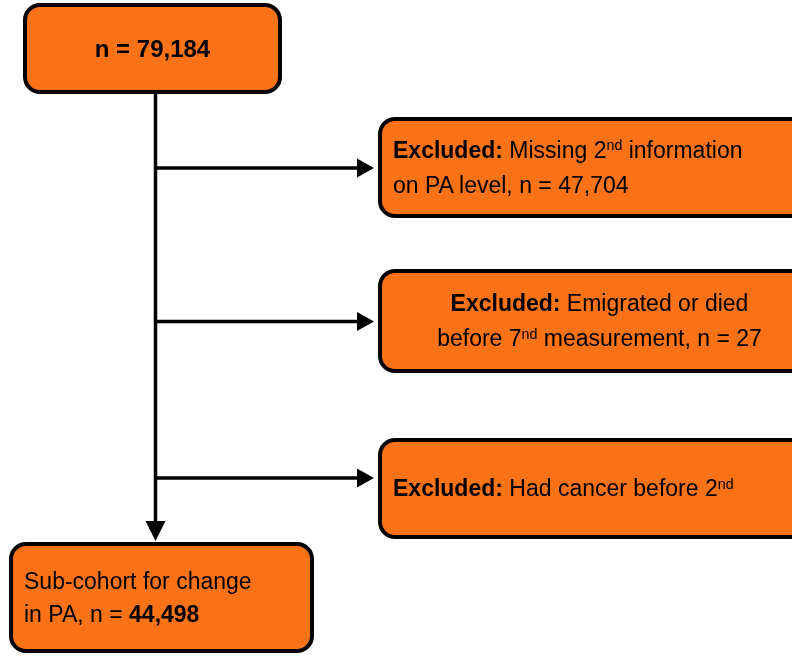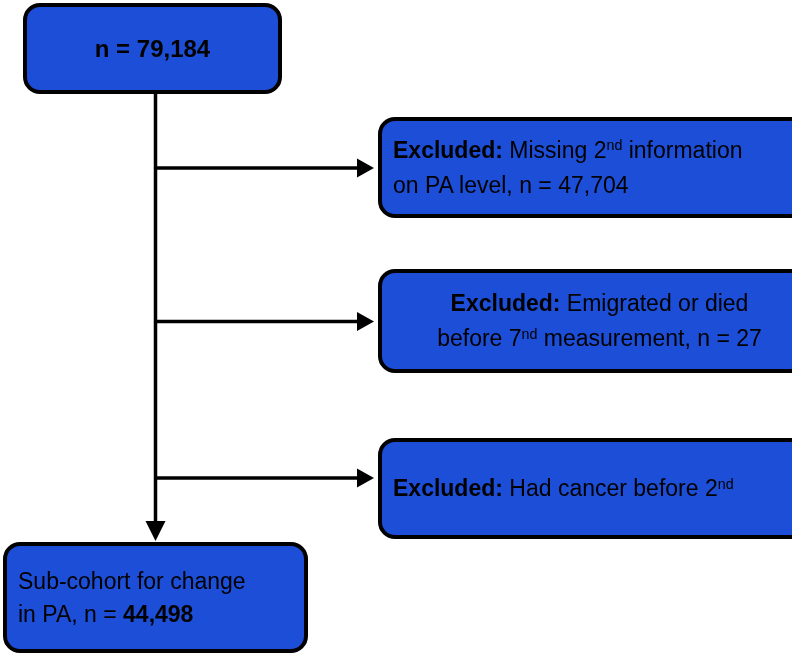--- a/index.html
+++ b/index.html
@@ -19,21 +19,21 @@
   .connectors {
     position: absolute;
     left: 0;
     top: 0;
     width: 792px;
     height: 656px;
   }
   .box {
     position: absolute;
     box-sizing: border-box;
-    background: #1d4ed8;
+    background: #f97316;
     border: 4px solid #000000;
     border-radius: 17px;
     display: flex;
     flex-direction: column;
     justify-content: center;
   }
   .box-top {
     left: 23px;
     top: 3px;
     width: 259px;
@@ -49,21 +49,21 @@
   .box-excl {
     left: 378px;
     width: 436px;
     padding-left: 11px;
     padding-right: 4px;
   }
   .box-excl-1 { top: 117px; height: 101px; }
   .box-excl-2 { top: 269px; height: 104px; align-items: center; }
   .box-excl-3 { top: 427px; height: 101px; margin-top: 11px; }
   .box-bottom {
-    left: 3px;
+    left: 9px;
     top: 542px;
     width: 305px;
     height: 111px;
     padding-left: 11px;
   }
   .line {
     font-size: 23px;
     line-height: 35px;
     white-space: nowrap;
   }

